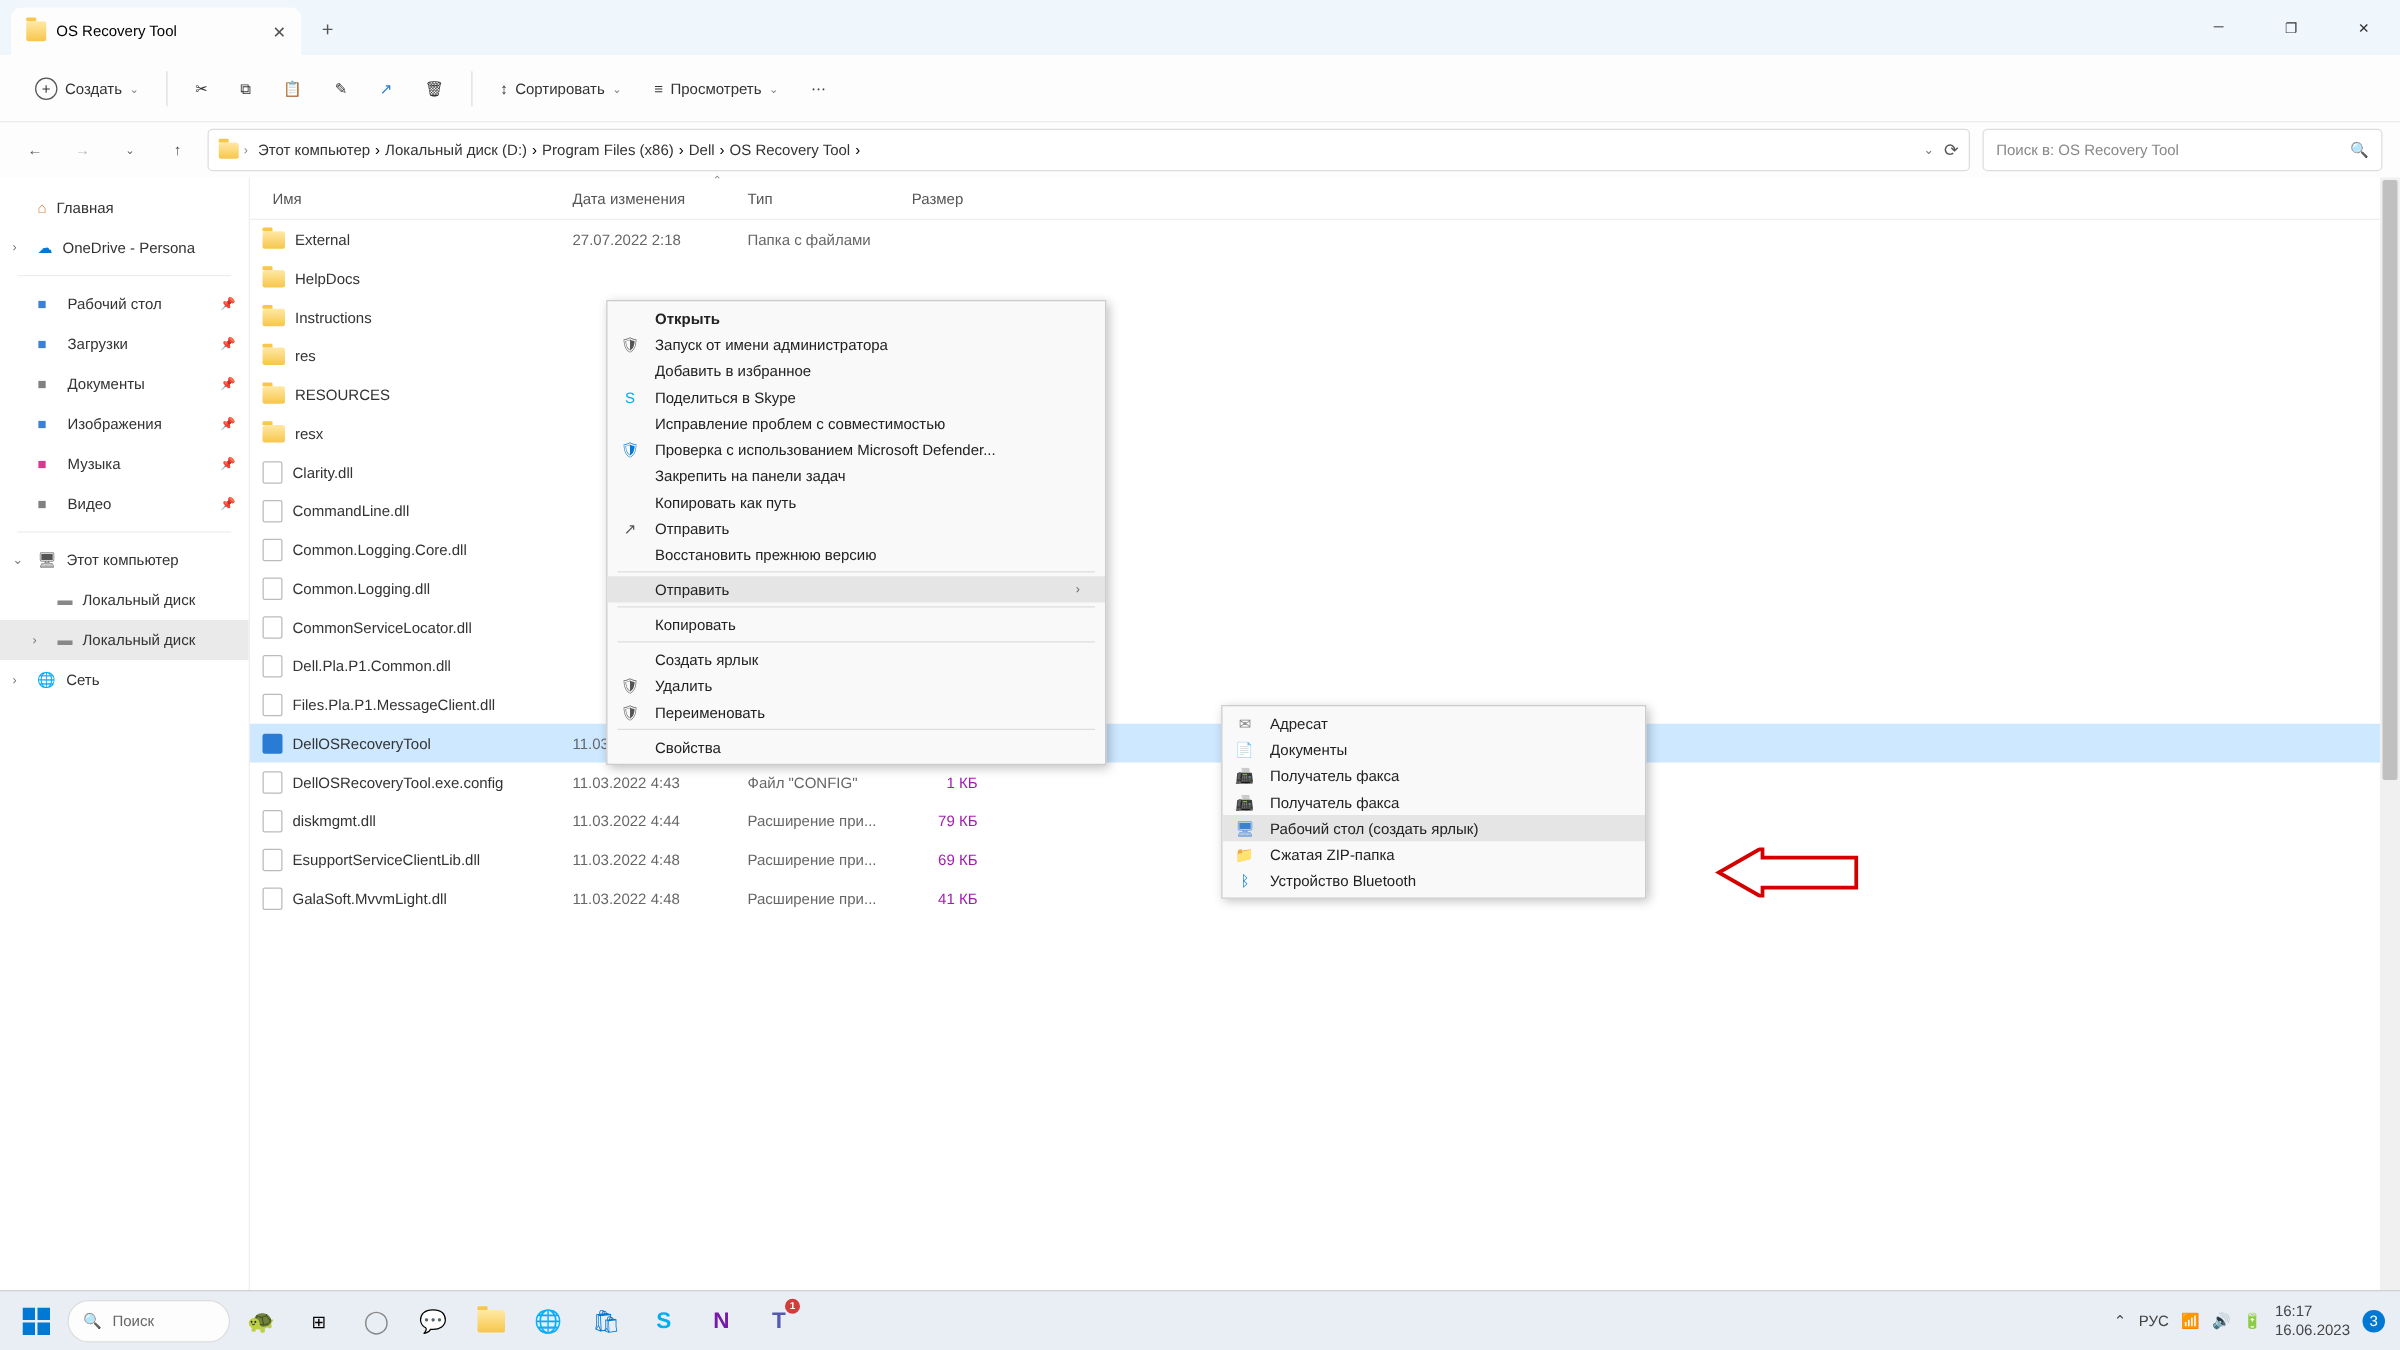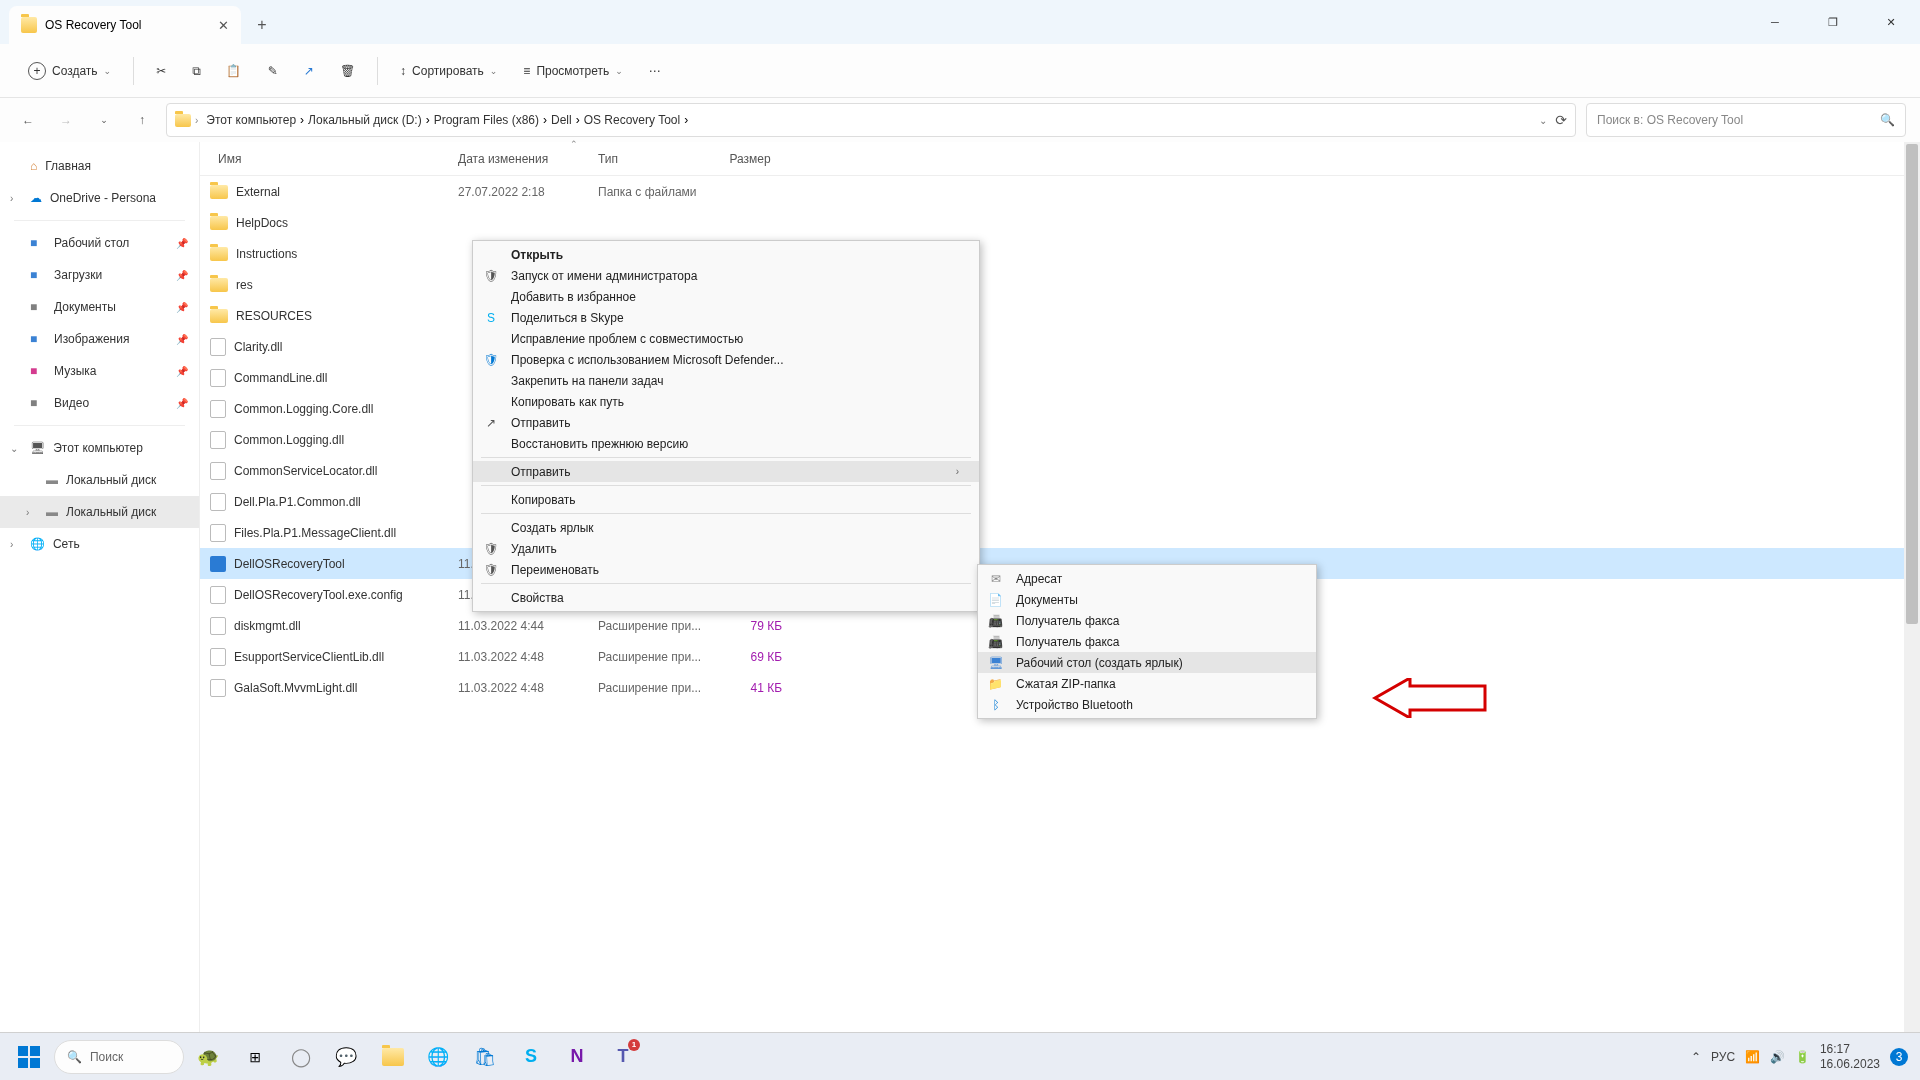--- a/index.html
+++ b/index.html
@@ -275,20 +275,29 @@
           <div class="fname">
             <div class="ico-folder"></div>
             <span>RESOURCES</span>
           </div>
           <div class="fdate"></div>
           <div class="ftype"></div>
           <div class="fsize"></div>
         </div>
         <div class="frow">
           <div class="fname">
+            <div class="ico-folder"></div>
+            <span>resx</span>
+          </div>
+          <div class="fdate"></div>
+          <div class="ftype"></div>
+          <div class="fsize"></div>
+        </div>
+        <div class="frow">
+          <div class="fname">
             <div class="ico-file"></div>
             <span>Clarity.dll</span>
           </div>
           <div class="fdate"></div>
           <div class="ftype"></div>
           <div class="fsize"></div>
         </div>
         <div class="frow">
           <div class="fname">
             <div class="ico-file"></div>
@@ -389,21 +398,21 @@
           <div class="fsize">41 КБ</div>
         </div>
       </div>
   </div>
 </div>
 
 <div class="scrolltrack">
   <div class="scrollthumb" style="top:2px;height:480px"></div>
 </div>
 
-<div class="ctxmenu" id="ctx1" style="left:472px;top:240px;width:508px">
+<div class="ctxmenu" id="ctx1" style="left:485px;top:240px;width:400px">
     <div class="mi bold">
       <span>Открыть</span>
     </div>
     <div class="mi">
       <span class="micon" style="color:#555">🛡</span>
       <span>Запуск от имени администратора</span>
     </div>
     <div class="mi">
       <span>Добавить в избранное</span>
     </div>

